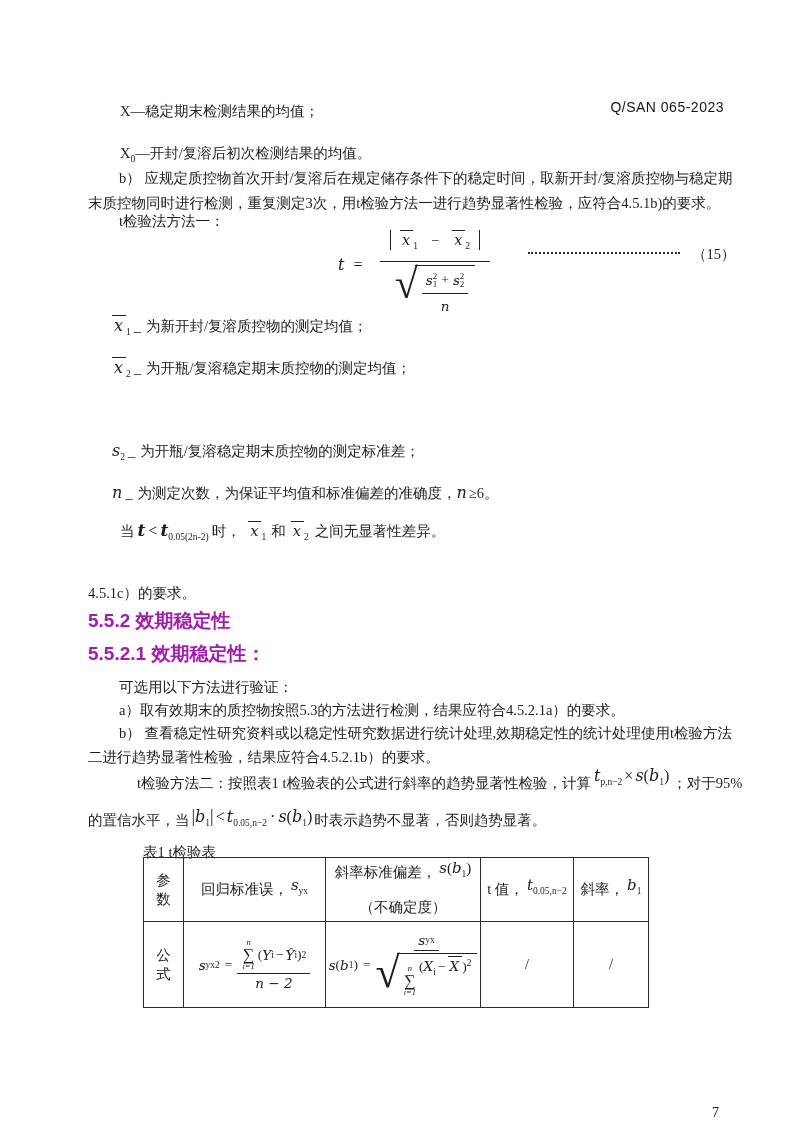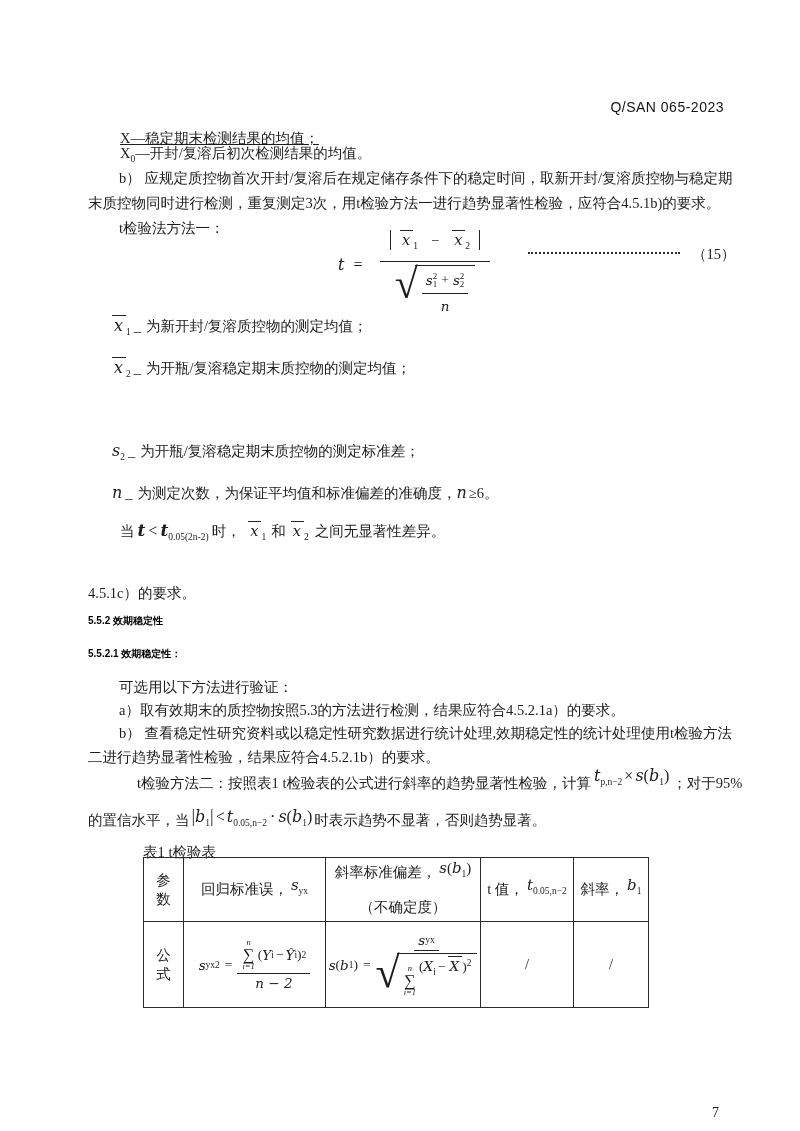--- a/index.html
+++ b/index.html
@@ -3,21 +3,21 @@
 <meta charset="utf-8">
 <style>
   * { margin:0; padding:0; box-sizing:border-box; }
   html,body { background:#ffffff; }
   .page {
     position:relative; width:800px; height:1131px; background:#ffffff; overflow:hidden;
     font-family:"Liberation Serif","DejaVu Serif",serif; color:#1d1d1d;
   }
   .al { position:absolute; white-space:nowrap; font-size:14.5px; line-height:22px; }
   .hdr { font-family:"Liberation Sans","DejaVu Sans",sans-serif; font-size:14px; letter-spacing:.5px; color:#141414; }
-  .hd  { font-family:"Liberation Sans","DejaVu Sans",sans-serif; font-weight:700; font-size:10px; color:#000000; }
+  .hd  { font-family:"Liberation Sans","DejaVu Sans",sans-serif; font-weight:700; font-size:19px; color:#a21caf; }
   .m   { font-family:"DejaVu Serif","Liberation Serif",serif; font-style:italic; }
   sub.s { font-size:9.5px; }
   sup.s { font-size:9.5px; }
   .bt { font-weight:700; font-size:17px; }
   .dsym { font-size:16px; }
   .dash { margin:0 5px 0 3px; }
   .ovl { display:inline-block; border-top:1.4px solid #222; padding:2px 3px 0 2px; line-height:1.05; }
   
   .fr { display:inline-flex; flex-direction:column; align-items:center; }
   .frnum { border-bottom:1.3px solid #222; padding:1px 10px 4px; }
@@ -45,30 +45,30 @@
   .fcell { display:inline-flex; align-items:center; font-size:13.5px; }
   .eqs { margin:0 5px; }
 </style>
 </head>
 <body>
 
 <div class="page">
 
   <div class="al hdr" style="right:76px; top:96px;">Q/SAN 065-2023</div>
 
-  <div class="al" style="left:120px; top:127px;text-decoration:underline;">X—稳定期末检测结果的均值；</div>
+  <div class="al" style="left:120px; top:100px;">X—稳定期末检测结果的均值；</div>
 
   <div class="al" style="left:120px; top:142px;">
     <span>X</span><sub class="s">0</sub><span>—开封/复溶后初次检测结果的均值。</span>
   </div>
 
   <div class="al" style="left:119px; top:167px;">b） 应规定质控物首次开封/复溶后在规定储存条件下的稳定时间，取新开封/复溶质控物与稳定期</div>
   <div class="al" style="left:88px; top:192px;">末质控物同时进行检测，重复测定3次，用t检验方法一进行趋势显著性检验，应符合4.5.1b)的要求。</div>
 
-  <div class="al" style="left:119px; top:217px;">t检验法方法一：</div>
+  <div class="al" style="left:119px; top:210px;">t检验法方法一：</div>
 
   <div class="al" style="left:88px; top:228px; width:640px; height:88px;">
     <span style="position:absolute; left:250px; top:26px; font-size:16px;">
       <i class="m">t</i>
       <span style="margin-left:5px;">=</span>
     </span>
     <span class="fr" style="position:absolute; left:292px; top:0;">
       <span class="frnum">
         <span class="absg">
           <span class="ovl"><i class="m">x</i></span><sub class="s">1</sub><span style="margin:0 13px;">−</span><span class="ovl"><i class="m">x</i></span><sub class="s">2</sub>

